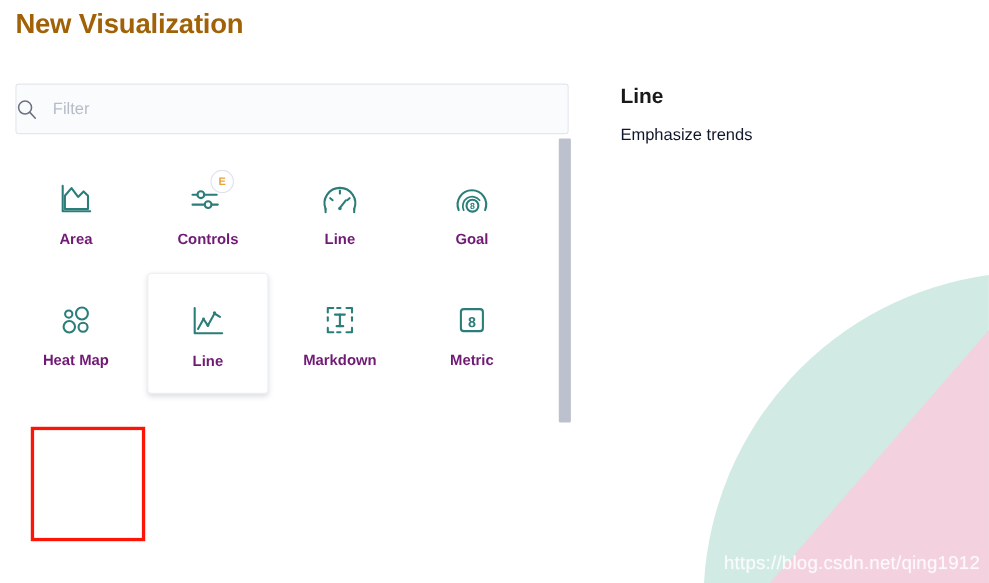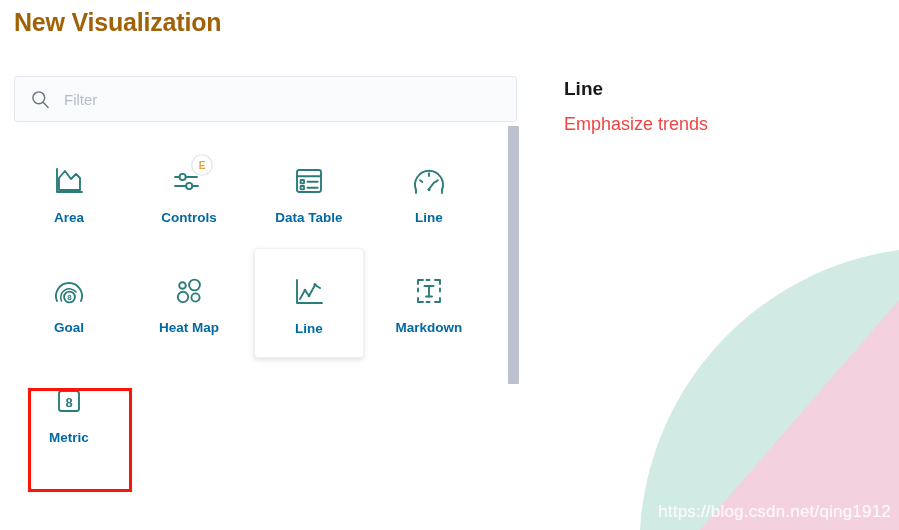--- a/index.html
+++ b/index.html
@@ -46,21 +46,20 @@
 
   #search-box {
     position: relative;
     height: 46px;
     box-sizing: border-box;
     border: 1px solid #e4e7ee;
     background: #fafbfc;
     border-radius: 3px;
     display: flex;
     align-items: center;
-    padding-left: 16px;
   }
   #search-box .mag {
     width: 19px;
     height: 19px;
     flex: none;
     display: block;
   }
   #search-input {
     border: 0;
     outline: none;
@@ -114,21 +113,21 @@
     height: 42px;
     display: flex;
     align-items: center;
     justify-content: center;
   }
   .tile-icon svg { display: block; }
   .tile-label {
     margin-top: 8px;
     font-size: 13.5px;
     font-weight: bold;
-    color: #0369a1;
+    color: #701a75;
     text-align: left;
     line-height: 1.18;
     max-width: 104px;
   }
 
   
   #red-highlight {
     position: absolute;
     left: 28px;
     top: 388px;
@@ -170,22 +169,22 @@
     width: 320px;
     z-index: 3;
   }
   #detail-title {
     font-size: 19px;
     font-weight: bold;
     color: #1a1a1a;
   }
   #detail-desc {
     margin-top: 14px;
-    font-size: 18px;
-    color: #ef4444;
+    font-size: 15px;
+    color: #0f172a;
   }
 
   
   #watermark {
     position: absolute;
     right: 8px;
     bottom: 8px;
     font-size: 17px;
     color: #ffffff;
     opacity: 0.85;
@@ -248,33 +247,20 @@
             <svg width="22" height="22" viewBox="0 0 22 22" style="position:absolute;right:-4px;top:-6px;">
               <circle cx="11" cy="11" r="10.2" fill="#ffffff" stroke="#dfe3ec" stroke-width="1.1"></circle>
               <text x="11" y="14.6" font-family="Liberation Sans, sans-serif" font-size="10" font-weight="bold" fill="#e8a33d" text-anchor="middle">E</text>
             </svg>
           </div>
           <div class="tile-label">Controls</div>
         </div>
         <div class="tile">
           <div class="tile-icon" style="position: relative;">
             <svg width="40" height="40" viewBox="0 0 40 40" fill="none" stroke="#2a7d78" stroke-width="1.9" stroke-linecap="round" stroke-linejoin="round">
-              <rect x="8" y="9" width="24" height="22" rx="2.2"></rect>
-              <line x1="8" y1="15.2" x2="32" y2="15.2"></line>
-              <rect x="11.6" y="19" width="3.4" height="3.4" rx="0.5"></rect>
-              <rect x="11.6" y="25" width="3.4" height="3.4" rx="0.5"></rect>
-              <line x1="18.5" y1="20.7" x2="28.6" y2="20.7"></line>
-              <line x1="18.5" y1="26.7" x2="28.6" y2="26.7"></line>
-            </svg>
-          </div>
-          <div class="tile-label">Data Table</div>
-        </div>
-        <div class="tile">
-          <div class="tile-icon" style="position: relative;">
-            <svg width="40" height="40" viewBox="0 0 40 40" fill="none" stroke="#2a7d78" stroke-width="1.9" stroke-linecap="round" stroke-linejoin="round">
               <path d="M7 29 A14 14 0 1 1 33 29"></path>
               <line x1="7" y1="29" x2="7" y2="32"></line>
               <line x1="33" y1="29" x2="33" y2="32"></line>
               <line x1="20" y1="12.2" x2="20" y2="15"></line>
               <line x1="11.2" y1="19.2" x2="13.4" y2="21"></line>
               <line x1="28.8" y1="19.2" x2="26.6" y2="21"></line>
               <line x1="20" y1="28" x2="25.4" y2="21.2"></line>
               <circle cx="20" cy="28.6" r="1.6" fill="#2a7d78" stroke="none"></circle>
             </svg>
           </div>

